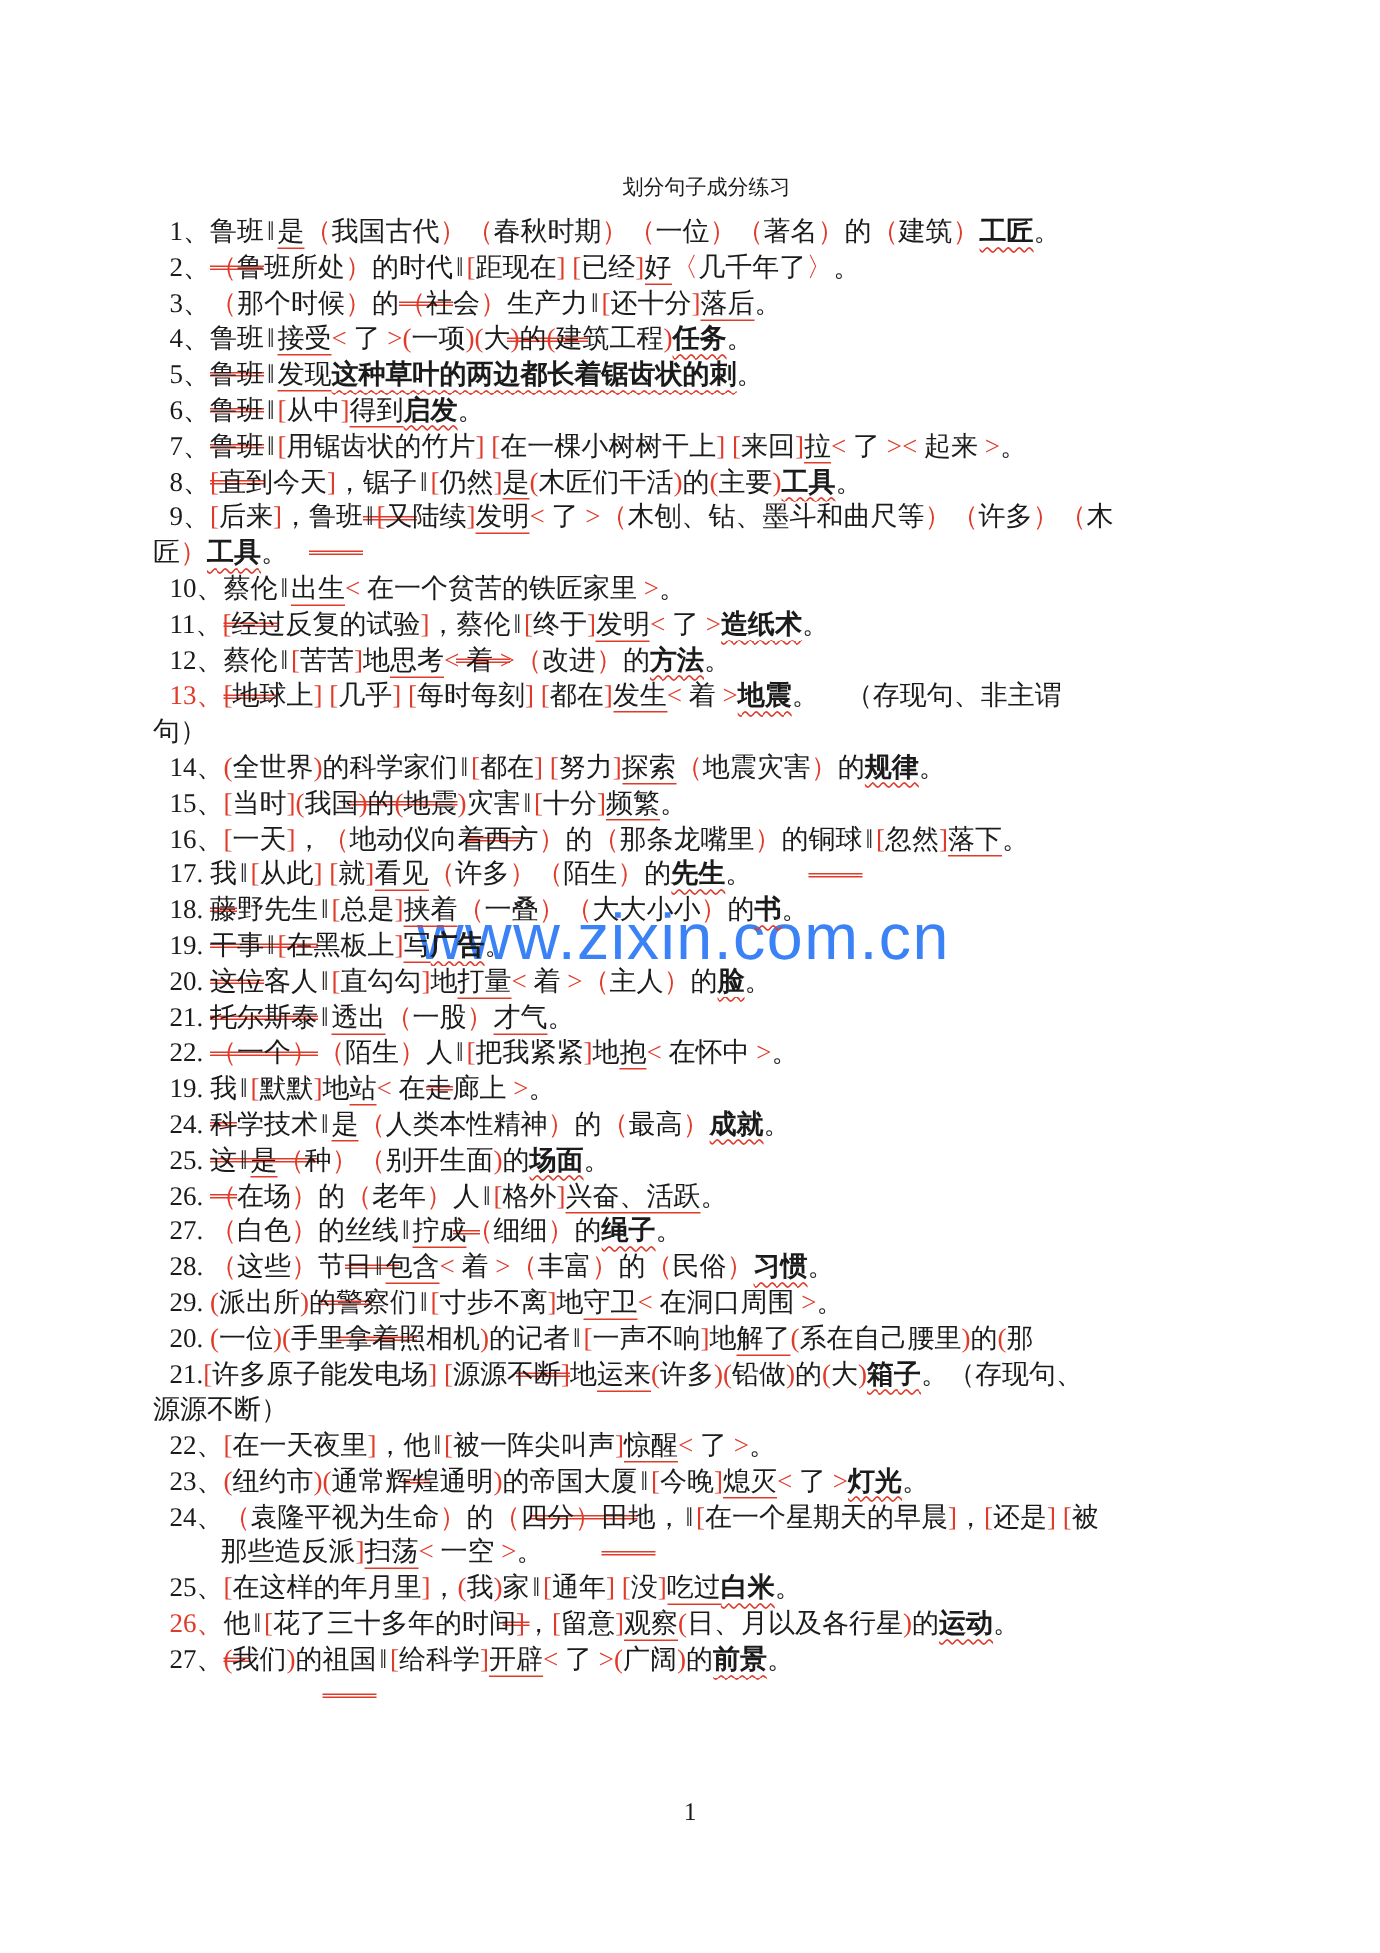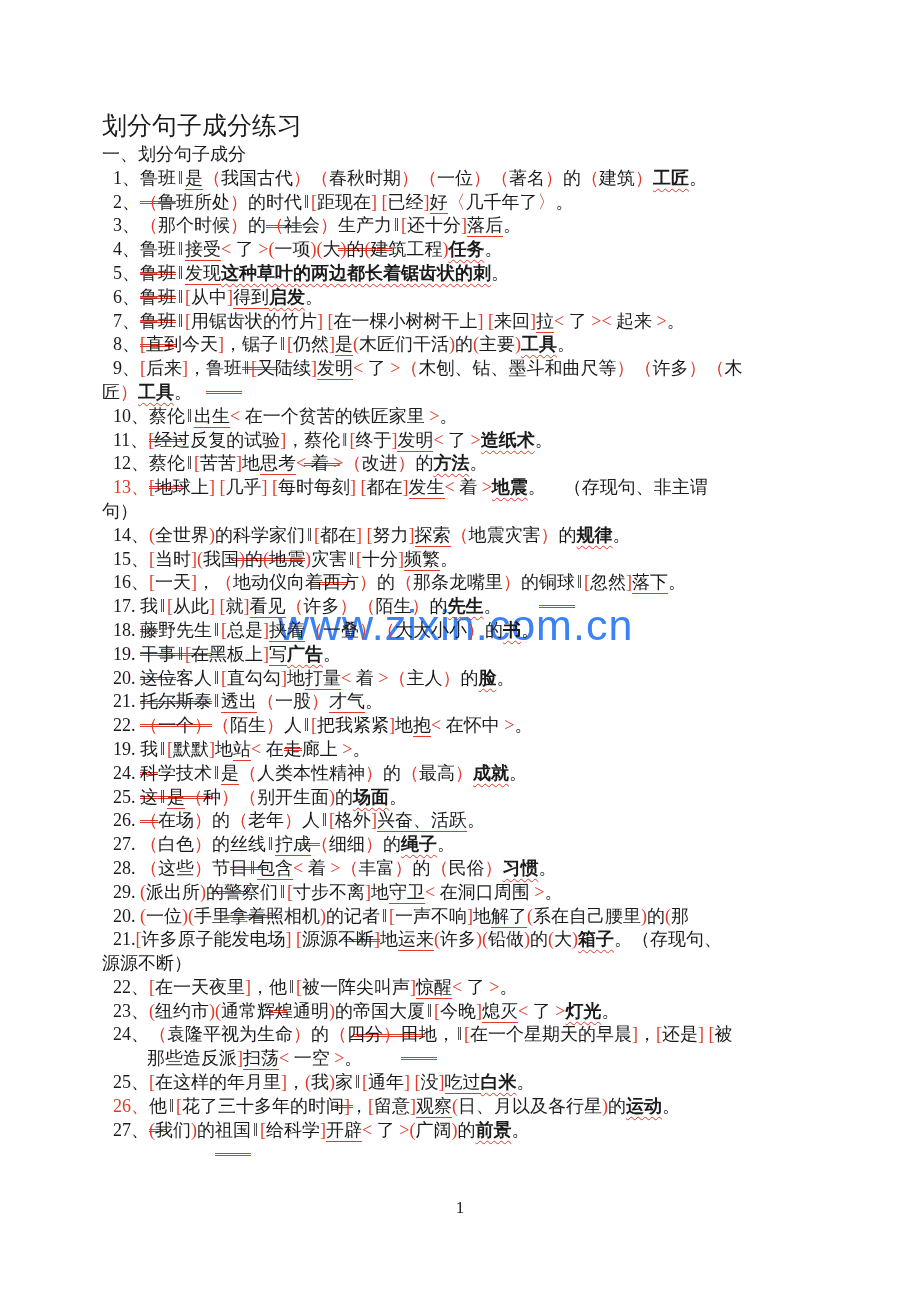--- a/index.html
+++ b/index.html
@@ -30,21 +30,22 @@
     user-select:none;
   }
   .content{
     position:absolute;
     left:102px;
     top:112px;
     right:80px;
     z-index:1;
   }
   .title{
-    font-size:25px;
+    text-align:center;
+    font-size:14px;
     line-height:27px;
     margin:0 0 4px 0;
   }
   .heading{
     font-size:18px;
     line-height:23.8px;
     white-space:pre;
   }
   .row{
     font-size:18px;
@@ -87,21 +88,20 @@
     z-index:1;
   }
 </style>
 </head>
 <body>
 
 <div class="page">
   <div class="watermark">www.zixin.com.cn</div>
   <div class="content">
     <div class="title">划分句子成分练习</div>
-    <div class="heading">一、划分句子成分</div>
     <div>
         <div class="row num"><span class="seg-p">1、</span><span class="seg-s">鲁班</span><span class="seg-b">‖</span><span class="seg-v">是</span><span class="seg-r">（</span><span class="seg-p">我国古代</span><span class="seg-r">）</span><span class="seg-r">（</span><span class="seg-p">春秋时期</span><span class="seg-r">）</span><span class="seg-r">（</span><span class="seg-p">一位</span><span class="seg-r">）</span><span class="seg-r">（</span><span class="seg-p">著名</span><span class="seg-r">）</span><span class="seg-p">的</span><span class="seg-r">（</span><span class="seg-p">建筑</span><span class="seg-r">）</span><span class="seg-o">工匠</span><span class="seg-p">。</span></div>
         <div class="row num"><span class="seg-p">2、</span><span class="seg-r">（</span><span class="seg-p">鲁班所处</span><span class="seg-r">）</span><span class="seg-p">的</span><span class="seg-s">时代</span><span class="seg-b">‖</span><span class="seg-r">[</span><span class="seg-p">距现在</span><span class="seg-r">]</span><span class="seg-p"> </span><span class="seg-r">[</span><span class="seg-p">已经</span><span class="seg-r">]</span><span class="seg-v">好</span><span class="seg-r">〈</span><span class="seg-p">几千年了</span><span class="seg-r">〉</span><span class="seg-p">。</span></div>
         <div class="row num"><span class="seg-p">3、</span><span class="seg-r">（</span><span class="seg-p">那个时候</span><span class="seg-r">）</span><span class="seg-p">的</span><span class="seg-r">（</span><span class="seg-p">社会</span><span class="seg-r">）</span><span class="seg-s">生产力</span><span class="seg-b">‖</span><span class="seg-r">[</span><span class="seg-p">还十分</span><span class="seg-r">]</span><span class="seg-v">落后</span><span class="seg-p">。</span></div>
         <div class="row num"><span class="seg-p">4、</span><span class="seg-s">鲁班</span><span class="seg-b">‖</span><span class="seg-v">接受</span><span class="seg-r">&lt;</span><span class="seg-p"> 了 </span><span class="seg-r">&gt;</span><span class="seg-r">(</span><span class="seg-p">一项</span><span class="seg-r">)</span><span class="seg-r">(</span><span class="seg-p">大</span><span class="seg-r">)</span><span class="seg-p">的</span><span class="seg-r">(</span><span class="seg-p">建筑工程</span><span class="seg-r">)</span><span class="seg-o">任务</span><span class="seg-p">。</span></div>
         <div class="row num"><span class="seg-p">5、</span><span class="seg-s">鲁班</span><span class="seg-b">‖</span><span class="seg-v">发现</span><span class="seg-o">这种草叶的两边都长着锯齿状的刺</span><span class="seg-p">。</span></div>
         <div class="row num"><span class="seg-p">6、</span><span class="seg-s">鲁班</span><span class="seg-b">‖</span><span class="seg-r">[</span><span class="seg-p">从中</span><span class="seg-r">]</span><span class="seg-v">得到</span><span class="seg-o">启发</span><span class="seg-p">。</span></div>
         <div class="row num"><span class="seg-p">7、</span><span class="seg-s">鲁班</span><span class="seg-b">‖</span><span class="seg-r">[</span><span class="seg-p">用锯齿状的竹片</span><span class="seg-r">]</span><span class="seg-p"> </span><span class="seg-r">[</span><span class="seg-p">在一棵小树树干上</span><span class="seg-r">]</span><span class="seg-p"> </span><span class="seg-r">[</span><span class="seg-p">来回</span><span class="seg-r">]</span><span class="seg-v">拉</span><span class="seg-r">&lt;</span><span class="seg-p"> 了 </span><span class="seg-r">&gt;</span><span class="seg-r">&lt;</span><span class="seg-p"> 起来 </span><span class="seg-r">&gt;</span><span class="seg-p">。</span></div>
         <div class="row num"><span class="seg-p">8、</span><span class="seg-r">[</span><span class="seg-p">直到今天</span><span class="seg-r">]</span><span class="seg-p">，</span><span class="seg-s">锯子</span><span class="seg-b">‖</span><span class="seg-r">[</span><span class="seg-p">仍然</span><span class="seg-r">]</span><span class="seg-v">是</span><span class="seg-r">(</span><span class="seg-p">木匠们干活</span><span class="seg-r">)</span><span class="seg-p">的</span><span class="seg-r">(</span><span class="seg-p">主要</span><span class="seg-r">)</span><span class="seg-o">工具</span><span class="seg-p">。</span></div>
         <div class="row num"><span class="seg-p">9、</span><span class="seg-r">[</span><span class="seg-p">后来</span><span class="seg-r">]</span><span class="seg-p">，</span><span class="seg-s">鲁班</span><span class="seg-b">‖</span><span class="seg-r">[</span><span class="seg-p">又陆续</span><span class="seg-r">]</span><span class="seg-v">发明</span><span class="seg-r">&lt;</span><span class="seg-p"> 了 </span><span class="seg-r">&gt;</span><span class="seg-r">（</span><span class="seg-p">木刨、钻、墨斗和曲尺等</span><span class="seg-r">）</span><span class="seg-r">（</span><span class="seg-p">许多</span><span class="seg-r">）</span><span class="seg-r">（</span><span class="seg-p">木</span></div>

